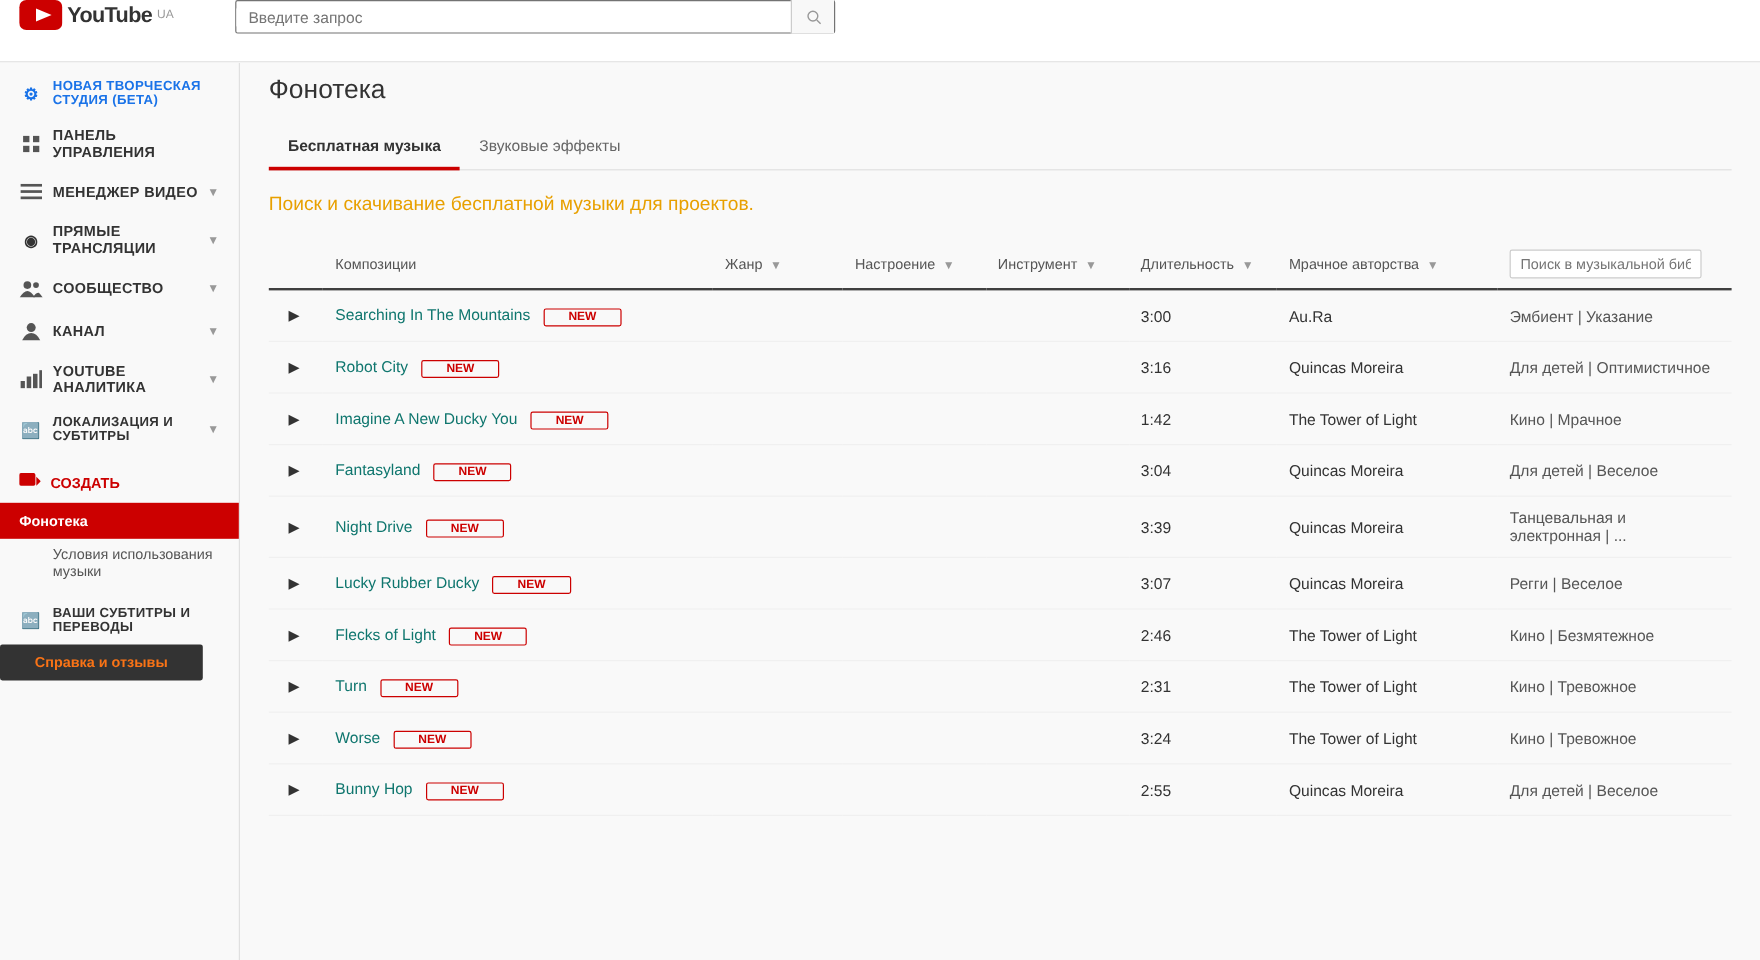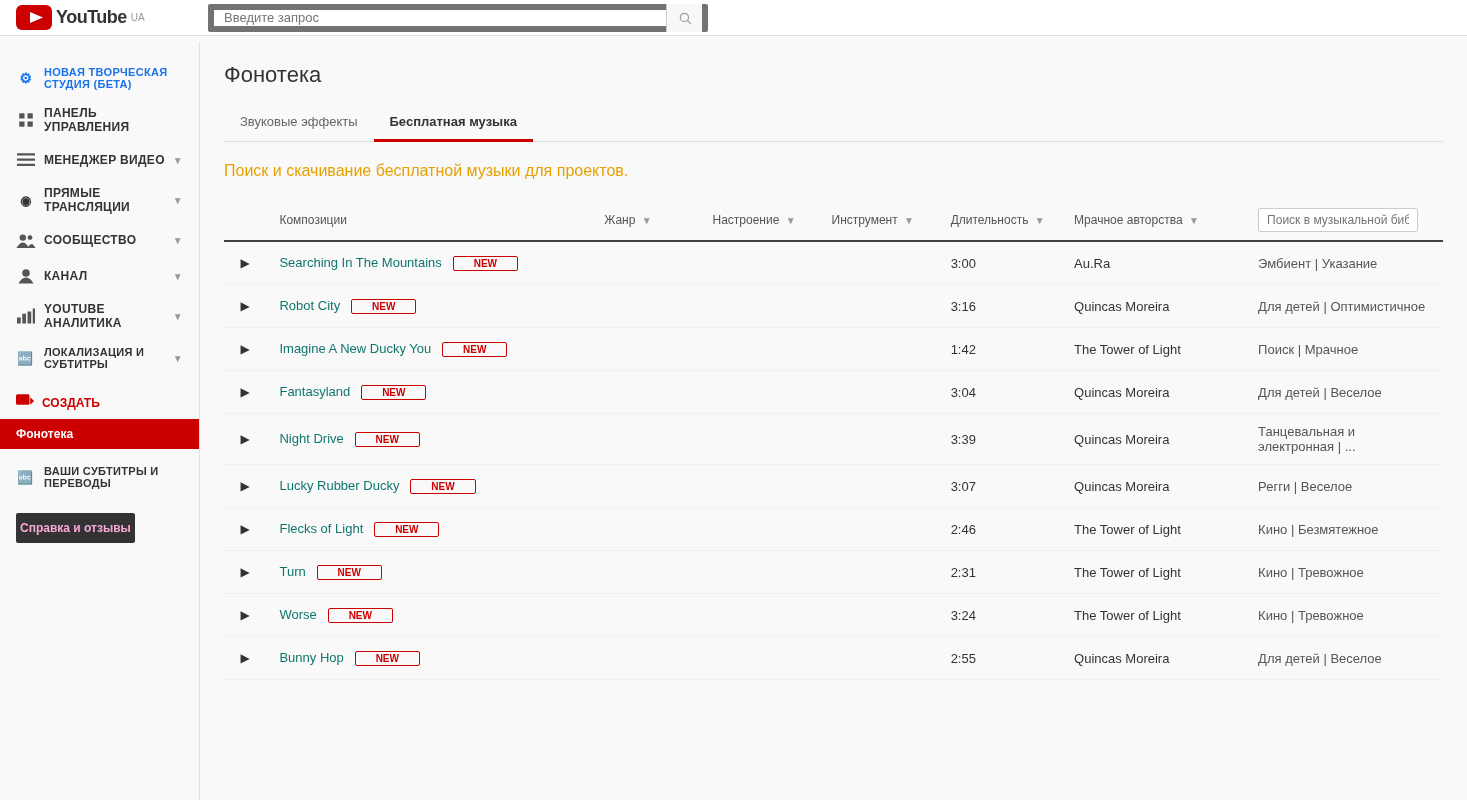--- a/index.html
+++ b/index.html
@@ -1,29 +1,28 @@
 <!DOCTYPE html>
 <html><head>
   <meta charset="utf-8">
   <style>
     * { box-sizing: border-box; margin: 0; padding: 0; }
     body { font-family: Arial, sans-serif; background: #f9f9f9; font-size: 13px; color: #333; }
 
     
     .header {
       display: flex;
-      align-items: center;
-      height: 36px;
+      align-items: flex-start;
+      height: 52px;
       background: #fff;
       border-bottom: 1px solid #e0e0e0;
       padding: 0 16px;
       position: fixed;
       top: 0; left: 0; right: 0;
       z-index: 100;
-      gap: 12px;
     }
     .logo-area {
       display: flex;
       align-items: center;
       gap: 4px;
       width: 180px;
       flex-shrink: 0;
     }
     .yt-logo-icon {
       display: flex;
@@ -36,21 +35,21 @@
       letter-spacing: -0.5px;
     }
     .logo-ua {
       font-size: 10px;
       color: #999;
       vertical-align: super;
     }
     .header-search {
       display: flex;
       align-items: center;
-      border: 6px solid #737373;
+      border: 1px solid #737373;
       border-radius: 2px;
       height: 28px;
       width: 500px;
       background: #fff;
     }
     .header-search input {
       border: none;
       outline: none;
       flex: 1;
       padding: 0 10px;
@@ -118,24 +117,23 @@
       font-size: 10px;
       color: #999;
     }
     .sidebar-subitem {
       padding: 6px 16px 6px 44px;
       font-size: 12px;
       color: #555;
       cursor: pointer;
     }
     .sidebar-feedback-btn {
-      margin: 16px;
-      padding: 8px 4px;
+      padding: 8px 29px;
       background: #333;
-      color: #f9a8d4;
+      color: #f97316;
       border: none;
       border-radius: 2px;
       cursor: pointer;
       font-size: 12px;
       font-weight: bold;
     }
     .sidebar-create-item {
       display: flex;
       align-items: center;
       gap: 8px;
@@ -414,44 +412,47 @@
       </span>
       <span>СОЗДАТЬ</span>
     </div>
 
     
     <div class="sidebar-phonoteka-item">
       <span>Фонотека</span>
     </div>
 
     
+    <div class="sidebar-subitem">
+      <span>Условия использования музыки</span>
+    </div>
 
     
     <div class="sidebar-item" style="margin-top:8px;">
       <span class="icon" style="font-size:13px;">🔤</span>
       <span style="font-size:11px;">ВАШИ СУБТИТРЫ И ПЕРЕВОДЫ</span>
     </div>
 
     
     <button class="sidebar-feedback-btn">Справка и отзывы</button>
   </nav>
 
   <main class="main-content">
 
 
     <div class="content-area">
 
       <h1 class="page-title">Фонотека</h1>
 
       <div class="tabs">
+        <div class="tab active">
+          <span>Бесплатная музыка</span>
+        </div>
         <div class="tab">
           <span>Звуковые эффекты</span>
-        </div>
-        <div class="tab active">
-          <span>Бесплатная музыка</span>
         </div>
       </div>
 
       <p class="subtitle">Поиск и скачивание бесплатной музыки для проектов.</p>
 
       <table class="music-table">
         <thead>
           <tr>
             <th style="width:30px;"></th>
             <th class="col-compositions compositions-header-active">
@@ -522,21 +523,21 @@
     <td>
       <span class="track-name">Imagine A New Ducky You</span>
       &nbsp;
       <span class="new-badge">NEW</span>
     </td>
     <td></td>
     <td></td>
     <td></td>
     <td><span class="artist-name">1:42</span></td>
     <td><span class="artist-name">The Tower of Light</span></td>
-    <td><span class="attribution-text">Поиск | Мрачное</span></td>
+    <td><span class="attribution-text">Кино | Мрачное</span></td>
   </tr>
             <tr>
     <td>
       <div class="play-btn">▶</div>
     </td>
     <td>
       <span class="track-name">Fantasyland</span>
       &nbsp;
       <span class="new-badge">NEW</span>
     </td>

